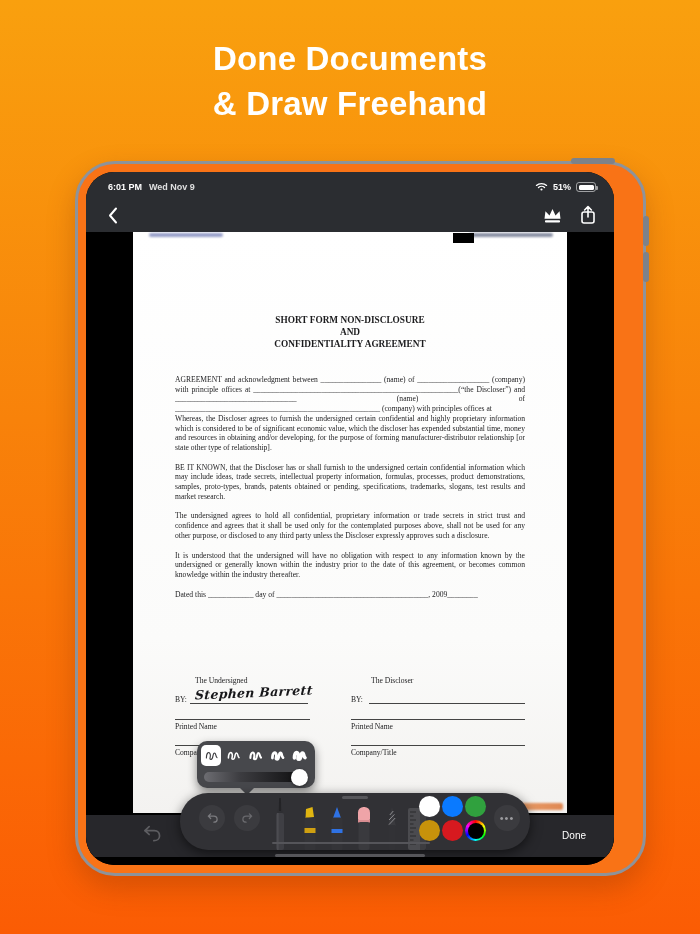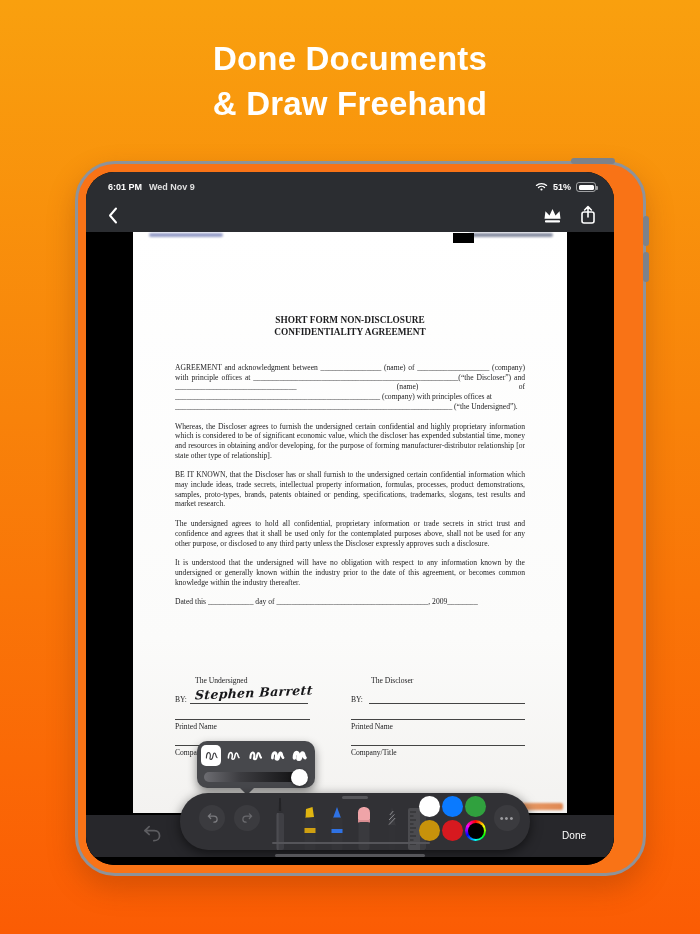--- a/index.html
+++ b/index.html
@@ -185,24 +185,24 @@
 
     <div class="doc-viewport">
       <div class="page">
         <div class="smudge blue-l"></div>
         <div class="smudge blue-r"></div>
         <div class="redaction"></div>
 
         <div class="page-body">
           <div class="doc-heading">
             <div>SHORT FORM NON-DISCLOSURE</div>
+            <div>AND</div>
             <div>CONFIDENTIALITY AGREEMENT</div>
           </div>
           <p class="tight">AGREEMENT and acknowledgment between ________________ (name) of ___________________ (company) with principle offices at ______________________________________________________(“the Discloser”) and ________________________________ (name) of ______________________________________________________ (company) with principles offices at</p>
-          <p class="left">_________________________________________________________________________ (“the Undersigned”).</p>
           <p>Whereas, the Discloser agrees to furnish the undersigned certain confidential and highly proprietary information which is considered to be of significant economic value, which the discloser has expended substantial time, money and resources in obtaining and/or developing, for the purpose of forming manufacturer-distributor relationship [or state other type of relationship].</p>
           <p>BE IT KNOWN, that the Discloser has or shall furnish to the undersigned certain confidential information which may include ideas, trade secrets, intellectual property information, formulas, processes, product demonstrations, samples, proto-types, brands, patents obtained or pending, specifications, trademarks, slogans, test results and market research.</p>
           <p>The undersigned agrees to hold all confidential, proprietary information or trade secrets in strict trust and confidence and agrees that it shall be used only for the contemplated purposes above, shall not be used for any other purpose, or disclosed to any third party unless the Discloser expressly approves such a disclosure.</p>
           <p>It is understood that the undersigned will have no obligation with respect to any information known by the undersigned or generally known within the industry prior to the date of this agreement, or becomes common knowledge within the industry thereafter.</p>
           <p class="left dated">Dated this ____________ day of ________________________________________, 2009________</p>
         </div>
 
         <span class="sig-label" style="left:62px; top:444px;">The Undersigned</span>
         <span class="sig-label" style="left:42px; top:463px;">BY:</span>
         <span class="signature" style="left:62px; top:453px;">Stephen Barrett</span>

